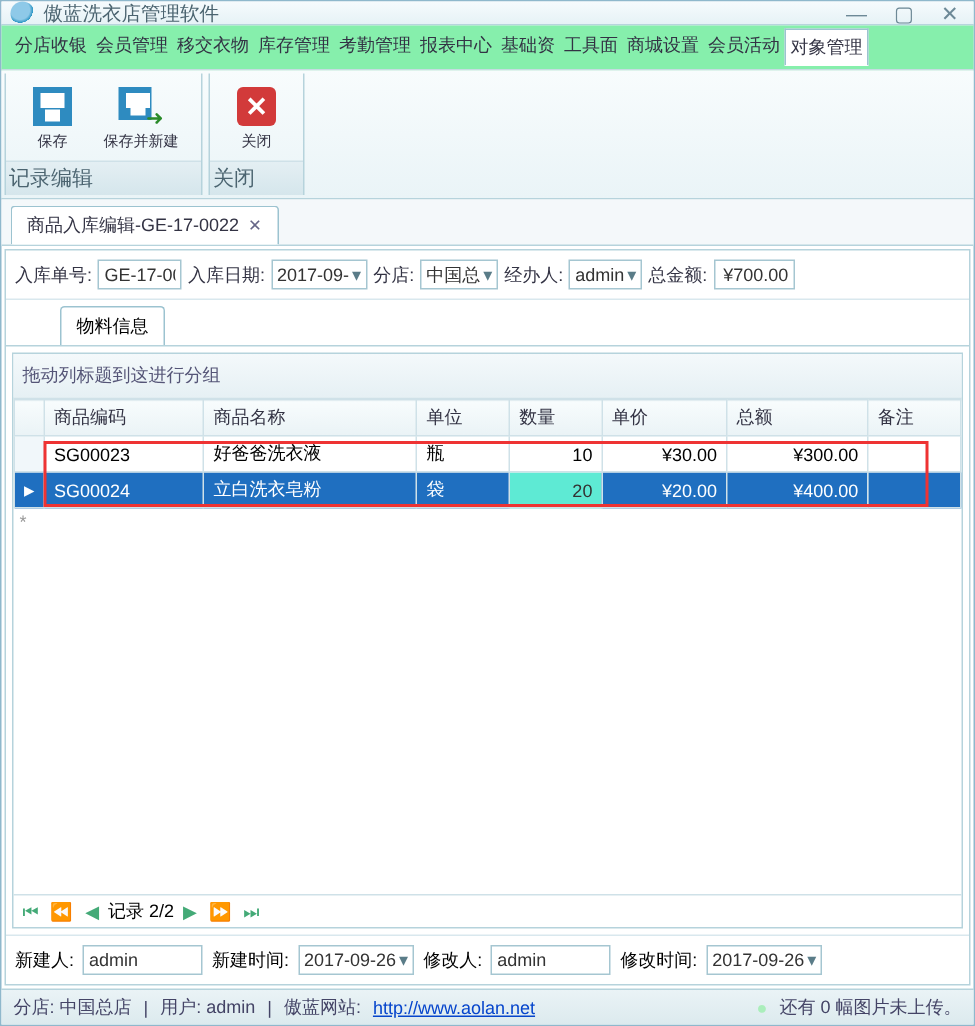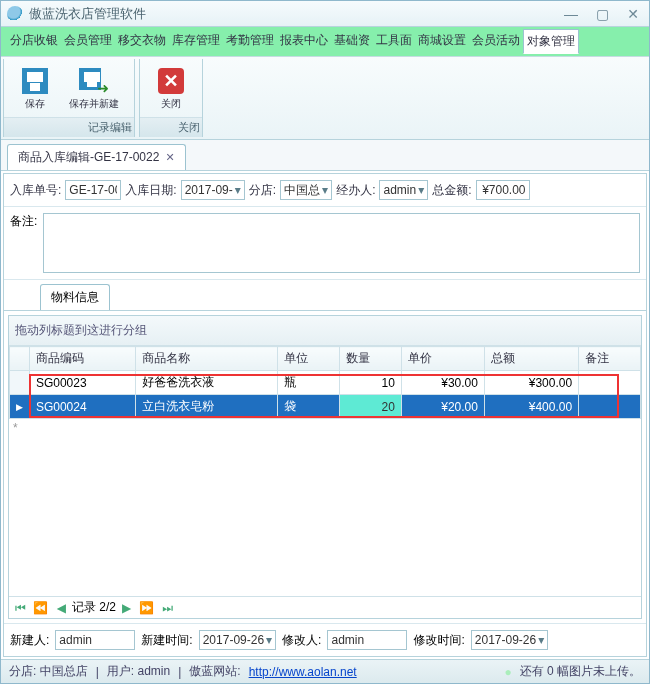--- a/index.html
+++ b/index.html
@@ -16,21 +16,21 @@
   width: 100%;
   height: 100%;
   border: 1px solid #8fb8cc;
   background: #fff;
   display: flex;
   flex-direction: column;
 }
 .titlebar {
   background: linear-gradient(to bottom,#f6fbfd,#e6f2f6);
   border-bottom: 1px solid #b8d4dd;
-  height: 26px;
+  height: 16px;
   display: flex;
   align-items: center;
   padding: 0 6px;
   color: #4b6470;
 }
 .titlebar .logo {
   width: 16px; height: 16px;
   background: radial-gradient(circle at 40% 35%,#8ec9e8 45%,#2f97c5 60%,transparent 61%);
   border-radius: 50%;
   margin-right: 6px;
@@ -68,22 +68,22 @@
   border-bottom: none;
   margin: 2px;
   display: flex;
   flex-direction: column;
 }
 .ribbon-group-body {
   display: flex;
   padding: 4px 6px;
 }
 .ribbon-group-label {
-  text-align: right;
-  font-size: 11px;
+  text-align: left;
+  font-size: 14px;
   background: linear-gradient(to bottom,#e4eff3,#d5e6ec);
   border-top: 1px solid #cfe1e8;
   padding: 2px;
   color: #4b6470;
 }
 .rbtn {
   display: flex; flex-direction: column; align-items:center; justify-content:center;
   width: 50px; padding: 2px;
   color:#334;
   cursor: pointer;
@@ -319,24 +319,20 @@
         </span>
       <label>经办人:</label>
       <span class="dd">
           <span>admin</span>
           <span class="car">▾</span>
         </span>
       <label>总金额:</label>
       <input class="tf" style="width: 54px; text-align: right;" value="¥700.00">
     </div>
 
-    <div class="remarkrow">
-      <label>备注:</label>
-      <textarea style=""></textarea>
-    </div>
 
     <div class="inner-tab-strip">
       <div class="inner-tab">物料信息</div>
     </div>
 
     <div class="grid-area">
       <div class="group-hint">拖动列标题到这进行分组</div>
       <div class="grid-scroll" id="gridscroll">
         <table class="grid" id="grid">
             <thead>

